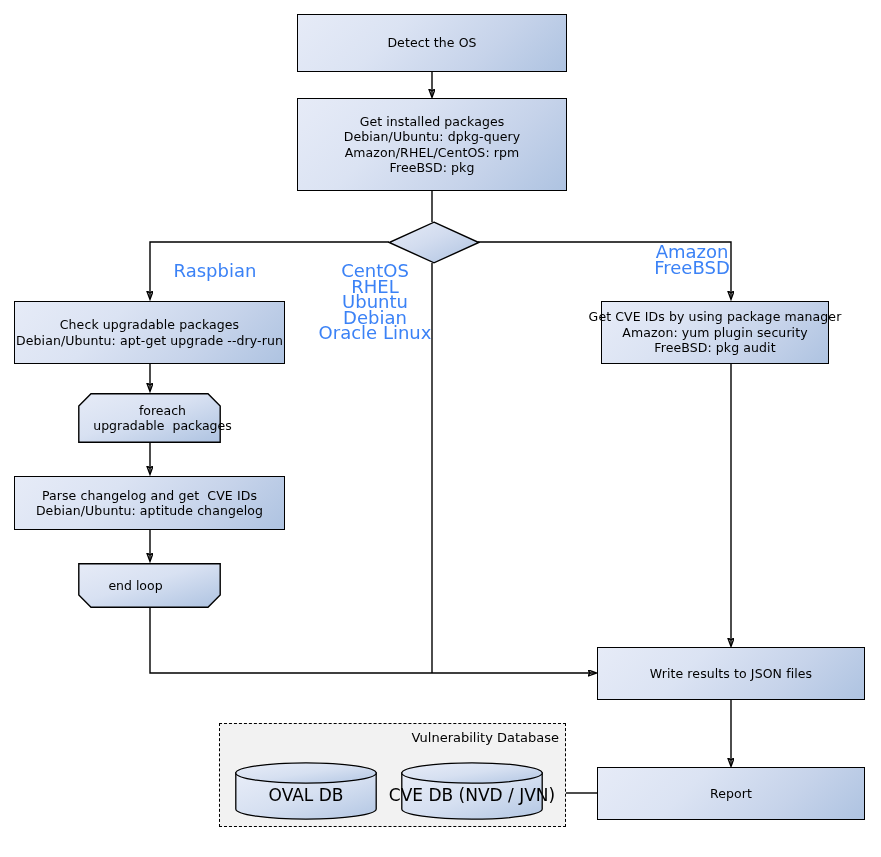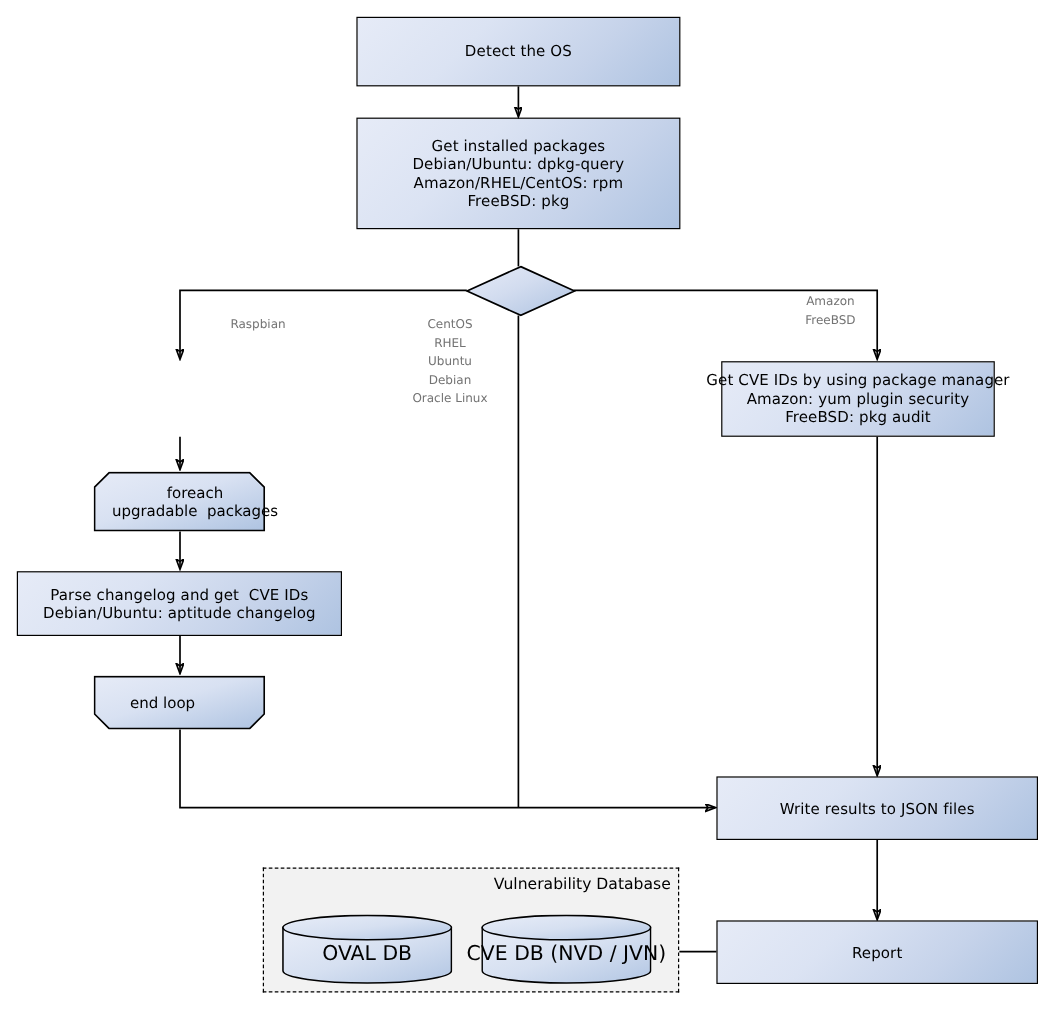--- a/index.html
+++ b/index.html
@@ -78,23 +78,23 @@
 
   
   .edges{position:absolute;left:0;top:0;width:881px;height:857px;}
   .edges line,.edges path,.edges polyline{
     stroke:#000000;stroke-width:1.4px;fill:none;
   }
 
   
   .elabel{
     position:absolute;
-    font-size:10px;
+    font-size:18px;
     line-height:15.5px;
-    color:#737373;
+    color:#3b82f6;
     text-align:center;
     white-space:pre;
   }
 </style>
 </head>
 <body>
 
 <div id="canvas">
 
   <svg class="edges" viewBox="0 0 881 857">
@@ -146,20 +146,24 @@
         <linearGradient id="gdiamond" x1="0" y1="0" x2="1" y2="1">
           <stop offset="0%" stop-color="#e6ebf7"></stop>
           <stop offset="45%" stop-color="#d2dcef"></stop>
           <stop offset="100%" stop-color="#aec3e1"></stop>
         </linearGradient>
       </defs>
       <polygon points="46,1.2 90.8,21.5 46,41.8 1.2,21.5" fill="url(#gdiamond)" stroke="#000000" stroke-width="1.4"></polygon>
     </svg>
   </div>
 
+  <div class="node proc" style="left:14px;top:301px;width:271px;height:63px;">
+    <span class="lbl">Check upgradable packages
+Debian/Ubuntu: apt-get upgrade --dry-run</span>
+  </div>
 
   <div class="loopshape" style="left:78px;top:393px;width:169px;height:50px;">
     <svg width="143" height="50" viewBox="0 0 143 50">
       <defs>
         <linearGradient id="gloop1" x1="0" y1="0" x2="1" y2="1">
           <stop offset="0%" stop-color="#e6ebf7"></stop>
           <stop offset="45%" stop-color="#d8e1f2"></stop>
           <stop offset="100%" stop-color="#aec3e1"></stop>
         </linearGradient>
       </defs>

